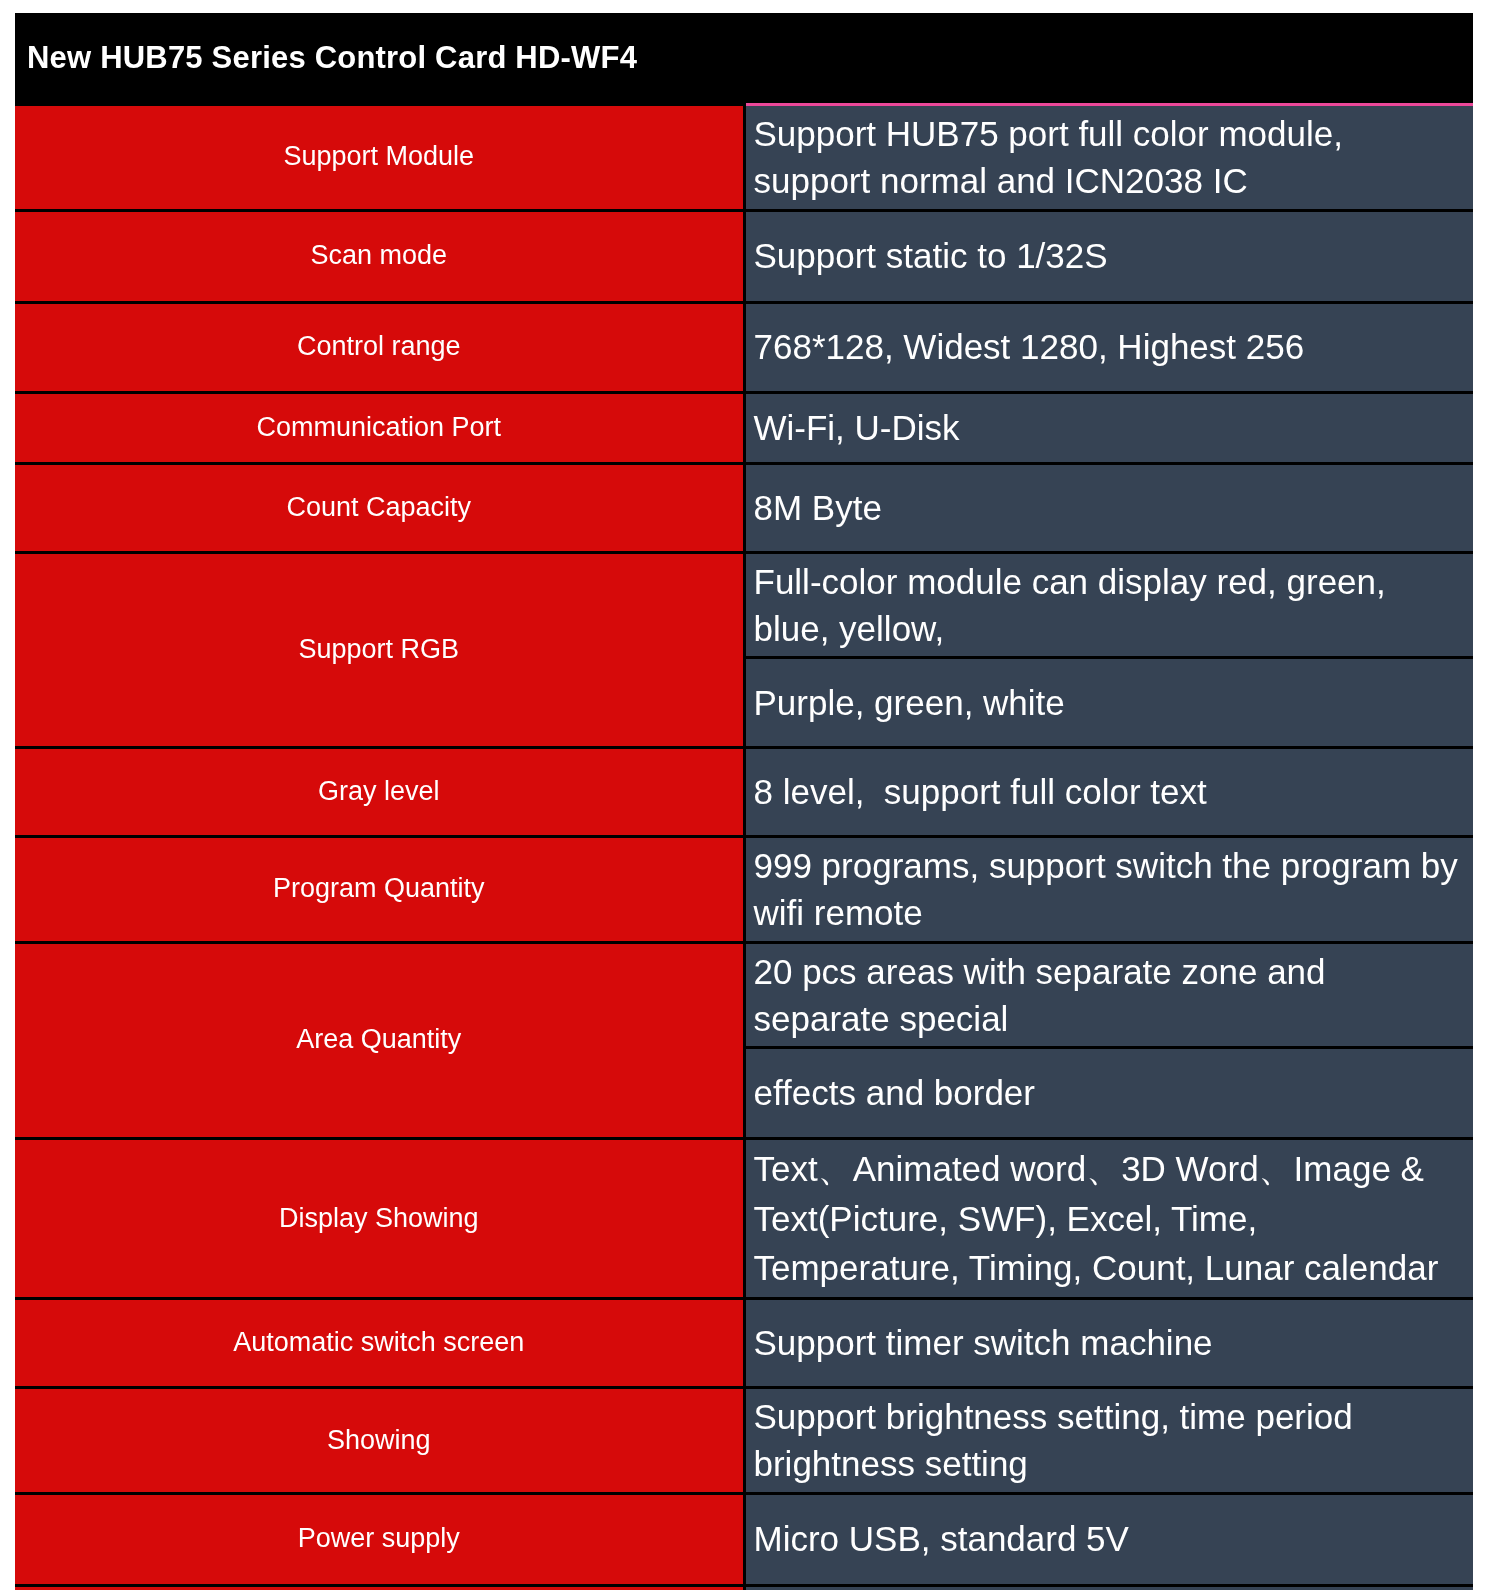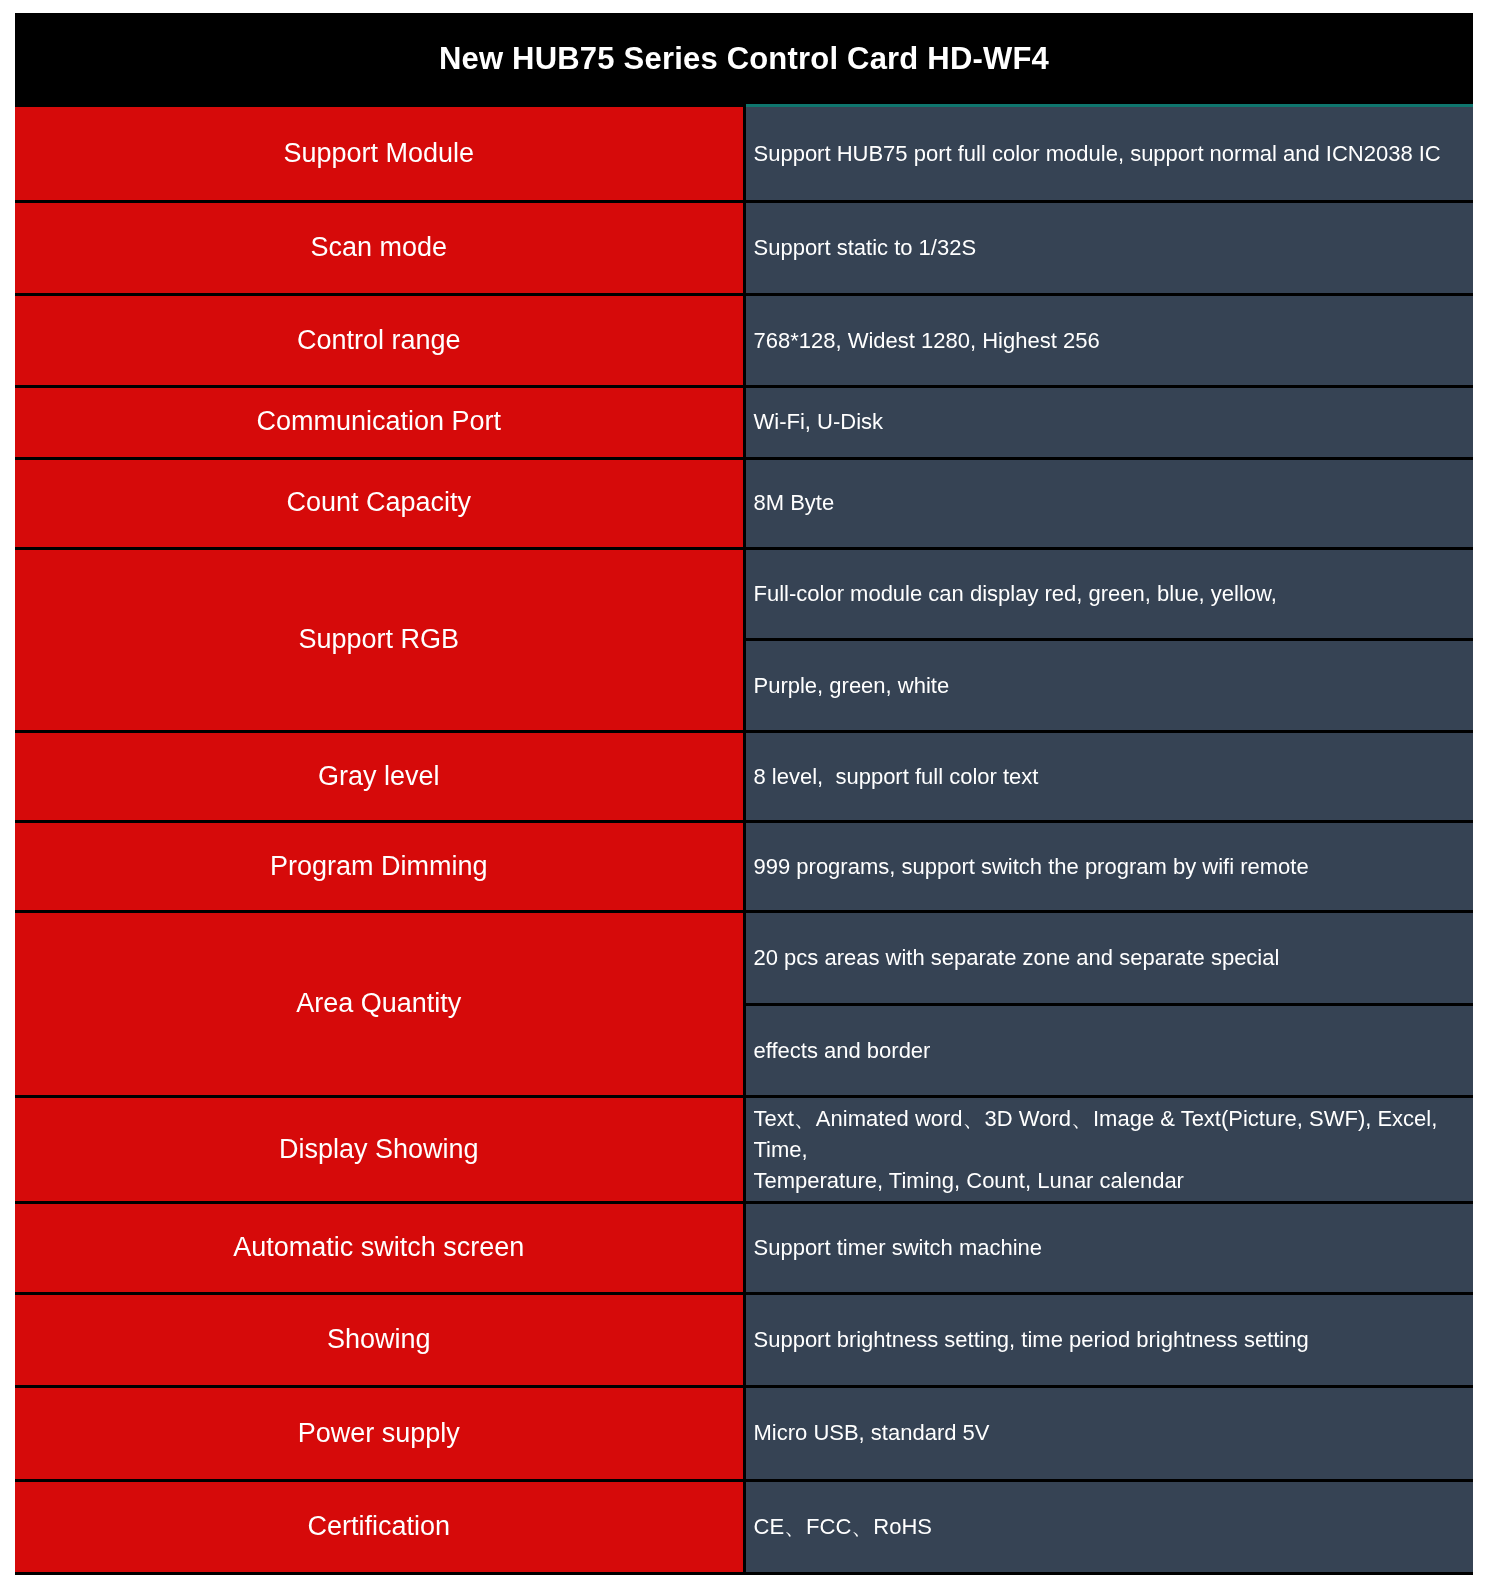--- a/index.html
+++ b/index.html
@@ -31,26 +31,26 @@
     table-layout: fixed;
     background: #000000;
   }
 
   
   .title-cell {
     background: #000000;
     color: #ffffff;
     font-weight: bold;
     font-size: 31px;
-    text-align: center;
+    text-align: left;
     vertical-align: middle;
     height: 90px;
     letter-spacing: 0.2px;
     border: none;
-    padding: 0 6px;
+    padding: 0 12px;
   }
 
   
   .label-cell {
     background: #D60A0A;
     color: #ffffff;
     font-size: 27px;
     text-align: center;
     vertical-align: middle;
     width: 336px;
@@ -60,24 +60,24 @@
     border-left: none;
     padding: 4px 16px;
     line-height: 1.32;
     box-sizing: border-box;
   }
 
   
   .value-cell {
     background: #364354;
     color: #ffffff;
-    font-size: 22px;
+    font-size: 35px;
     text-align: left;
     vertical-align: middle;
-    border-top: 3px solid #0f766e;
+    border-top: 3px solid #ec4899;
     border-bottom: 3px solid #000000;
     border-left: none;
     border-right: none;
     padding: 4px 15px 4px 8px;
     line-height: 1.35;
     white-space: pre-wrap;
     box-sizing: border-box;
   }
 
   .value-cell.two-line {
@@ -132,21 +132,21 @@
       <tr>
         <td class="value-cell" style="height:90px">Purple, green, white</td>
       </tr>
 
       <tr>
         <td class="label-cell" style="height:89px">Gray level</td>
         <td class="value-cell">8 level,  support full color text</td>
       </tr>
 
       <tr>
-        <td class="label-cell" style="height:89px">Program Dimming</td>
+        <td class="label-cell" style="height:89px">Program Quantity</td>
         <td class="value-cell">999 programs, support switch the program by wifi remote</td>
       </tr>
 
       <tr>
         <td class="label-cell" rowspan="2" style="height:182px">Area Quantity</td>
         <td class="value-cell sub-top" style="height:91px">20 pcs areas with separate zone and separate special</td>
       </tr>
       <tr>
         <td class="value-cell" style="height:91px">effects and border</td>
       </tr>

